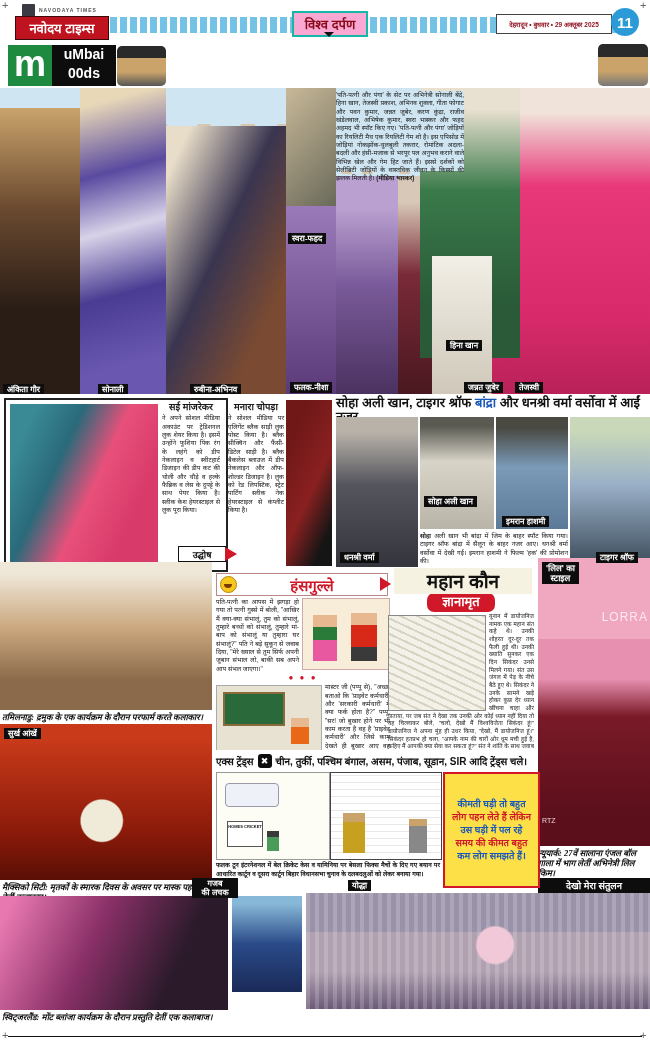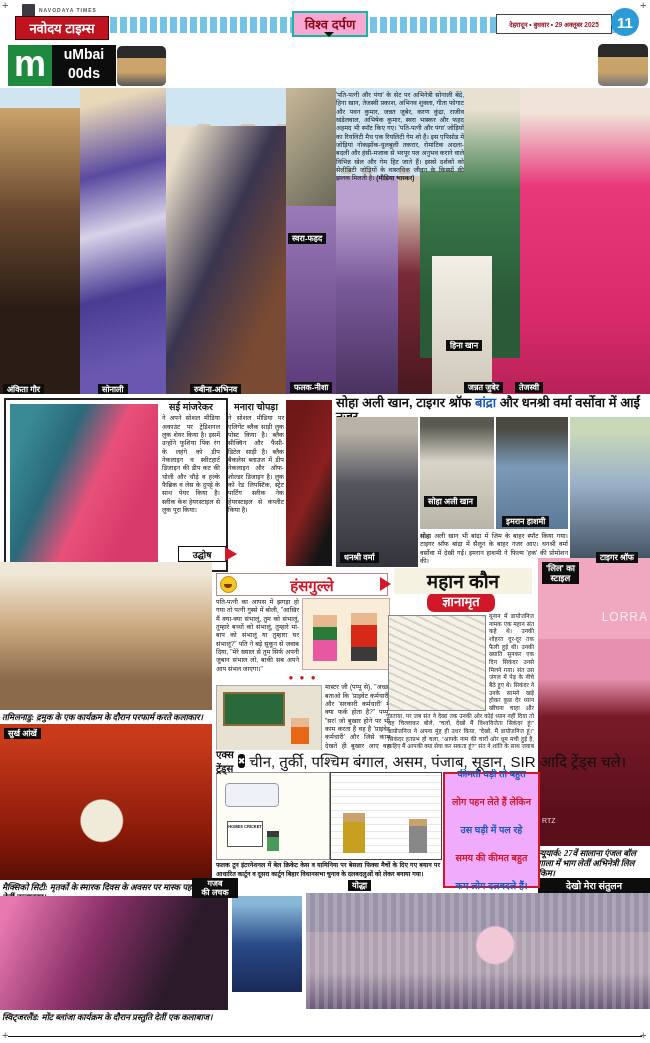--- a/index.html
+++ b/index.html
@@ -106,33 +106,33 @@
              padding:1px 4px;line-height:1.2;text-align:center;}
   .lil-mark{position:absolute;right:2px;top:52px;color:#ffe8ee;font-size:12px;letter-spacing:1px;}
   .lil-mark2{position:absolute;left:4px;bottom:22px;color:#f0d0d8;font-size:7px;}
   .lil-cap{left:538px;top:848px;width:112px;}
   .lil-strip{left:538px;top:878px;width:112px;height:15px;background:#0d0d0d;color:#fff;font-weight:bold;
              font-size:9.5px;display:flex;align-items:center;justify-content:center;}
   .xtrends{left:216px;top:752px;width:322px;height:17px;display:flex;align-items:center;gap:4px;z-index:4;background:#fff;}
   .xt-label{font-weight:bold;font-size:10px;}
   .xt-icon{width:14px;height:14px;background:#0d0d0d;border-radius:3px;color:#fff;font-size:9px;
            display:flex;align-items:center;justify-content:center;}
-  .xt-text{font-weight:normal;font-size:15px;white-space:nowrap;}
+  .xt-text{font-weight:bold;font-size:10px;white-space:nowrap;}
   .cartoon3{left:216px;top:772px;width:112px;height:86px;border:1px solid #999;background:#fdfdf6;}
   .c3-bubble{position:absolute;left:8px;top:10px;width:52px;height:22px;background:#eef2f8;border:1px solid #99a;border-radius:4px;}
   .c3-sign{position:absolute;left:10px;bottom:12px;width:34px;height:22px;background:#fff;border:1px solid #555;
            font-size:4px;font-weight:bold;text-align:center;line-height:1.3;padding-top:2px;}
   .c3-kid{position:absolute;left:50px;bottom:8px;width:12px;height:20px;background:linear-gradient(180deg,#3a3a3a 0 30%,#4a9a5a 30%);}
   .cartoon4{left:330px;top:772px;width:110px;height:86px;border:1px solid #444;
             background:repeating-linear-gradient(0deg,#ffffff 0 6px,#e8e8e8 6px 7px);}
   .c4-fig{position:absolute;left:12px;bottom:6px;width:22px;height:40px;background:linear-gradient(180deg,#caa36b 0 22%,#c8a020 22%);}
   .c4-fig2{position:absolute;right:14px;bottom:6px;width:18px;height:34px;background:linear-gradient(180deg,#caa36b 0 22%,#888 22%);}
   .cartoon-cap{left:216px;top:861px;width:224px;font-weight:bold;font-size:6.3px;line-height:1.35;text-align:justify;}
-  .quote-box{left:443px;top:772px;width:93px;height:112px;background:#f0abfc;border:2px solid #d01828;
-             display:flex;flex-direction:column;justify-content:center;text-align:center;gap:16px;}
+  .quote-box{left:443px;top:772px;width:93px;height:112px;background:#fde047;border:2px solid #d01828;
+             display:flex;flex-direction:column;justify-content:center;text-align:center;gap:1px;}
   .quote-box .ql{font-weight:bold;font-size:9.5px;line-height:1.25;}
   .quote-box .ql:nth-child(odd){color:#1a58b8;}
   .quote-box .ql:nth-child(even){color:#d01828;}
 
   
   .bl-photo{left:0;top:896px;width:228px;height:114px;background:linear-gradient(115deg,#e878b0 5%,#8a3068 40%,#2a1a2a 75%);}
   .badge-gajab{left:192px;top:878px;text-align:center;white-space:normal;width:38px;}
   .bl-cap{left:2px;top:1012px;width:226px;}
   .bm-photo{left:232px;top:896px;width:70px;height:96px;background:linear-gradient(180deg,#88b8d8 8%,#2a4a88 50%,#1a2a58);}
   .bm-cap{left:232px;top:994px;width:70px;font-size:7px;}
@@ -278,21 +278,21 @@
     <span class="c4-fig"></span>
     <span class="c4-fig2"></span>
   </div>
   <div class="abs cartoon-cap">फलक टून इंटरनेशनल में बेल क्रिकेट केस व यामिनिया पर बेसला फिक्स मैचों के दिए गए बयान पर आधारित कार्टून व दूसरा कार्टून बिहार विधानसभा चुनाव के दलबदलुओं को लेकर बनाया गया।</div>
 
   <div class="abs quote-box">
     <div class="ql">कीमती घड़ी तो बहुत</div>
     <div class="ql">लोग पहन लेते हैं लेकिन</div>
     <div class="ql">उस घड़ी में पल रहे</div>
     <div class="ql">समय की कीमत बहुत</div>
-    <div class="ql">कम लोग दलबदले हैं।</div>
+    <div class="ql">कम लोग समझते हैं।</div>
   </div>
 
   <div class="ph bl-photo"></div>
   <div class="cap-badge badge-gajab">
     <span>गजब</span><br>
     <span>की लचक</span>
   </div>
   <div class="abs bl-cap caption">स्विट्जरलैंड: मोंट ब्लांजा कार्यक्रम के दौरान प्रस्तुति देतीं एक कलाबाज।</div>
 
   <div class="ph bm-photo"></div>

